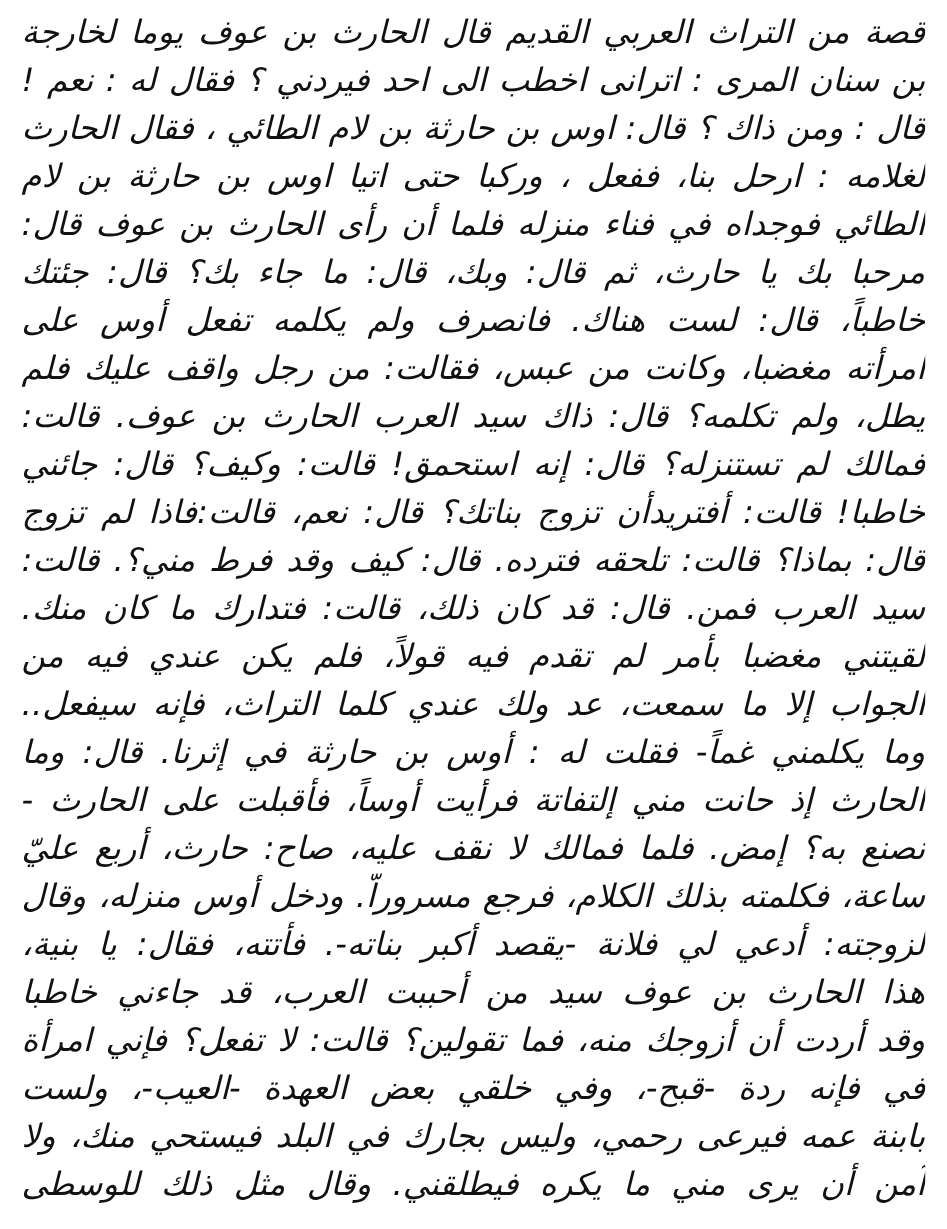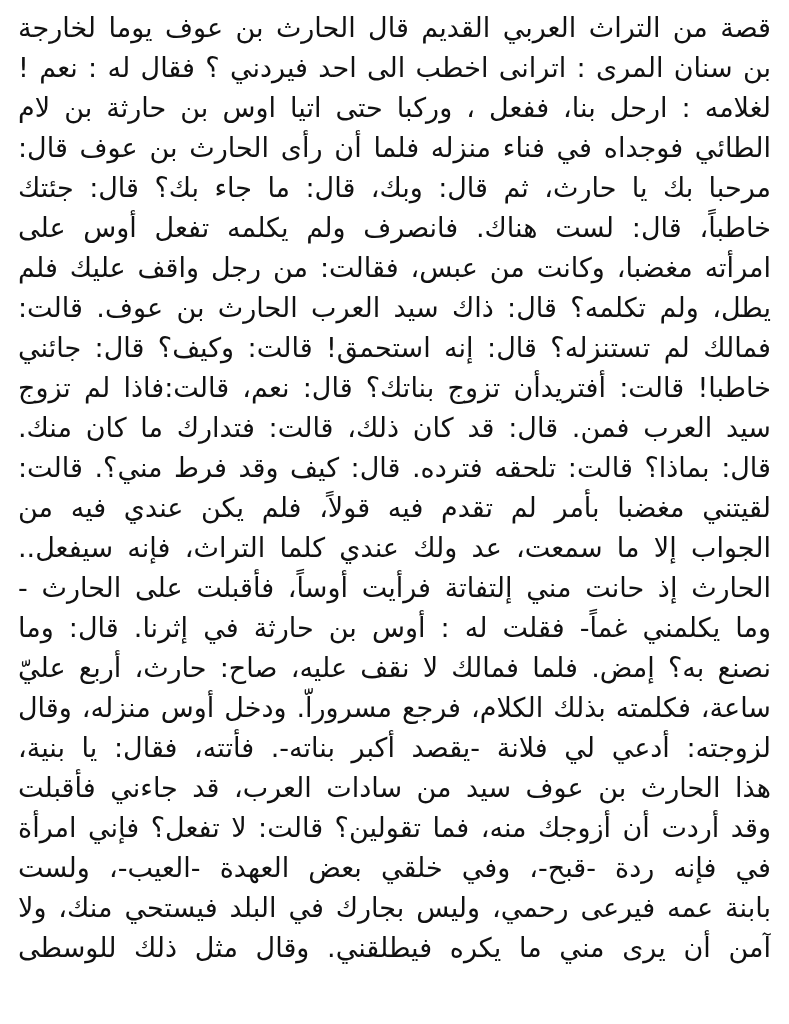--- a/index.html
+++ b/index.html
@@ -26,44 +26,46 @@
     color: #111111;
   }
   .line {
     display: block;
     height: 40px;
     line-height: 40px;
     white-space: nowrap;
     overflow: hidden;
     text-align: justify;
     text-align-last: justify;
+    font-style: italic;
   }
 </style>
 </head>
 <body>
 
 <div class="doc">
   <span class="line">قصة من التراث العربي القديم قال الحارث بن عوف يوما لخارجة</span>
   <span class="line">بن سنان المرى : اترانى اخطب الى احد فيردني ؟ فقال له : نعم !</span>
+  <span class="line">قال : ومن ذاك ؟ قال: اوس بن حارثة بن لام الطائي ، فقال الحارث</span>
   <span class="line">لغلامه : ارحل بنا، ففعل ، وركبا حتى اتيا اوس بن حارثة بن لام</span>
   <span class="line">الطائي فوجداه في فناء منزله فلما أن رأى الحارث بن عوف قال:</span>
   <span class="line">مرحبا بك يا حارث، ثم قال: وبك، قال: ما جاء بك؟ قال: جئتك</span>
   <span class="line">خاطباً، قال: لست هناك. فانصرف ولم يكلمه تفعل أوس على</span>
   <span class="line">امرأته مغضبا، وكانت من عبس، فقالت: من رجل واقف عليك فلم</span>
   <span class="line">يطل، ولم تكلمه؟ قال: ذاك سيد العرب الحارث بن عوف. قالت:</span>
   <span class="line">فمالك لم تستنزله؟ قال: إنه استحمق! قالت: وكيف؟ قال: جائني</span>
   <span class="line">خاطبا! قالت: أفتريدأن تزوج بناتك؟ قال: نعم، قالت:فاذا لم تزوج</span>
+  <span class="line">قال: بماذا؟ قالت: تلحقه فترده. قال: كيف وقد فرط مني؟. قالت:</span>
   <span class="line">سيد العرب فمن. قال: قد كان ذلك، قالت: فتدارك ما كان منك.</span>
-  <span class="line">قال: بماذا؟ قالت: تلحقه فترده. قال: كيف وقد فرط مني؟. قالت:</span>
   <span class="line">لقيتني مغضبا بأمر لم تقدم فيه قولاً، فلم يكن عندي فيه من</span>
   <span class="line">الجواب إلا ما سمعت، عد ولك عندي كلما التراث، فإنه سيفعل..</span>
+  <span class="line">وما يكلمني غماً- فقلت له : أوس بن حارثة في إثرنا. قال: وما</span>
   <span class="line">الحارث إذ حانت مني إلتفاتة فرأيت أوساً، فأقبلت على الحارث -</span>
-  <span class="line">وما يكلمني غماً- فقلت له : أوس بن حارثة في إثرنا. قال: وما</span>
   <span class="line">نصنع به؟ إمض. فلما فمالك لا نقف عليه، صاح: حارث، أربع عليّ</span>
   <span class="line">ساعة، فكلمته بذلك الكلام، فرجع مسروراّ. ودخل أوس منزله، وقال</span>
   <span class="line">لزوجته: أدعي لي فلانة -يقصد أكبر بناته-. فأتته، فقال: يا بنية،</span>
-  <span class="line">هذا الحارث بن عوف سيد من سادات العرب، قد جاءني فأقبلت</span>
+  <span class="line">هذا الحارث بن عوف سيد من أحببت العرب، قد جاءني خاطبا</span>
   <span class="line">وقد أردت أن أزوجك منه، فما تقولين؟ قالت: لا تفعل؟ فإني امرأة</span>
   <span class="line">في فإنه ردة -قبح-، وفي خلقي بعض العهدة -العيب-، ولست</span>
   <span class="line">بابنة عمه فيرعى رحمي، وليس بجارك في البلد فيستحي منك، ولا</span>
   <span class="line">آمن أن يرى مني ما يكره فيطلقني. وقال مثل ذلك للوسطى</span>
 
 </div>
 
 </body></html>

